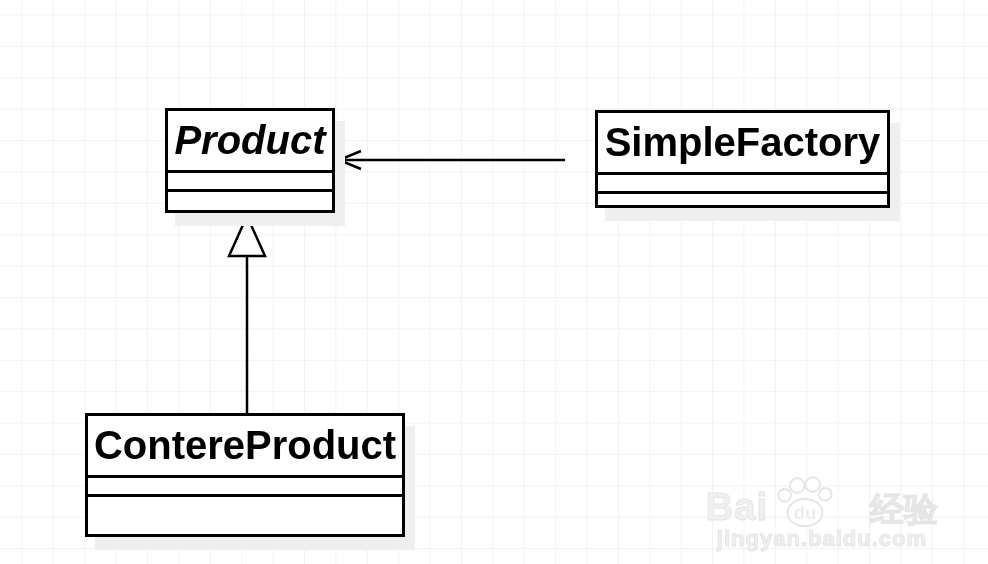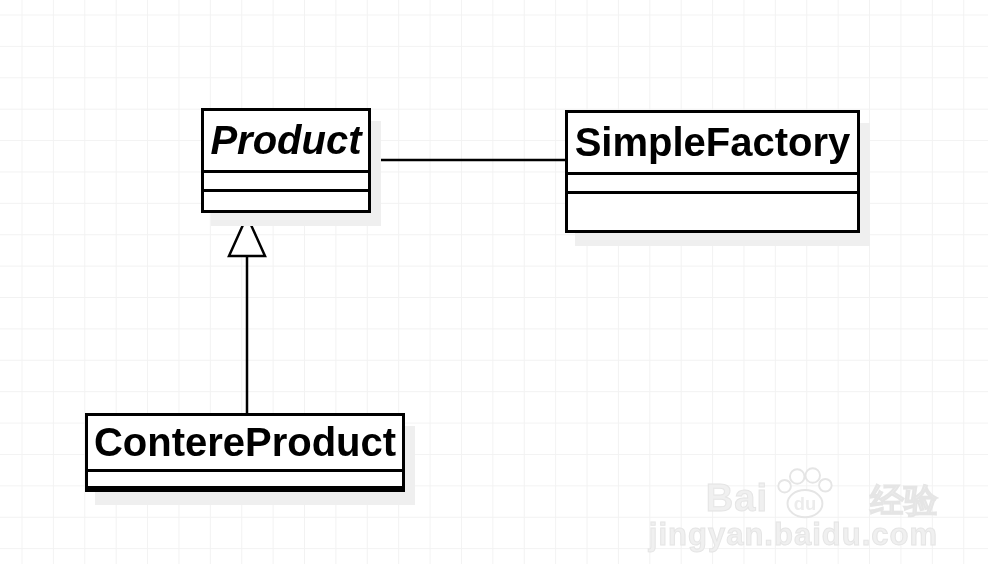--- a/index.html
+++ b/index.html
@@ -44,23 +44,23 @@
     white-space: nowrap;
     overflow: hidden;
   }
   .uml-class .uml-title.italic { font-style: italic; }
   .uml-class .uml-attrs {
     height: 19px;
     border-bottom: 3px solid #000000;
   }
   .uml-class .uml-methods { flex: 1; }
 
-  #class-product       { left: 165px; top: 108px; width: 170px; height: 105px; margin-left: 36px; }
-  #class-simplefactory { left: 565px; top: 110px; width: 295px; height: 123px; }
-  #class-contereproduct{ left:  85px; top: 413px; width: 320px; height: 79px; }
+  #class-product       { left: 165px; top: 108px; width: 170px; height: 105px; }
+  #class-simplefactory { left: 595px; top: 110px; width: 295px; height: 98px; }
+  #class-contereproduct{ left:  85px; top: 413px; width: 320px; height: 124px; }
 
   .watermark {
     position: absolute;
     right: 50px;
     bottom: 14px;
     text-align: center;
     user-select: none;
     color: #f0f0f0;
     -webkit-text-stroke: 1px #e5e5e5;
   }
@@ -78,21 +78,21 @@
   }
   .wm-cn {
     font-size: 34px;
     font-weight: bold;
     line-height: 1;
     margin-left: 30px;
   }
   .wm-paw { display: block; margin: 0 2px -4px 2px; }
   .wm-url {
     margin-top: 2px;
-    font-size: 31px;
+    font-size: 22px;
     font-weight: bold;
     letter-spacing: 1px;
     line-height: 1;
   }
 </style>
 </head>
 <body>
 
 <div class="canvas">
 

